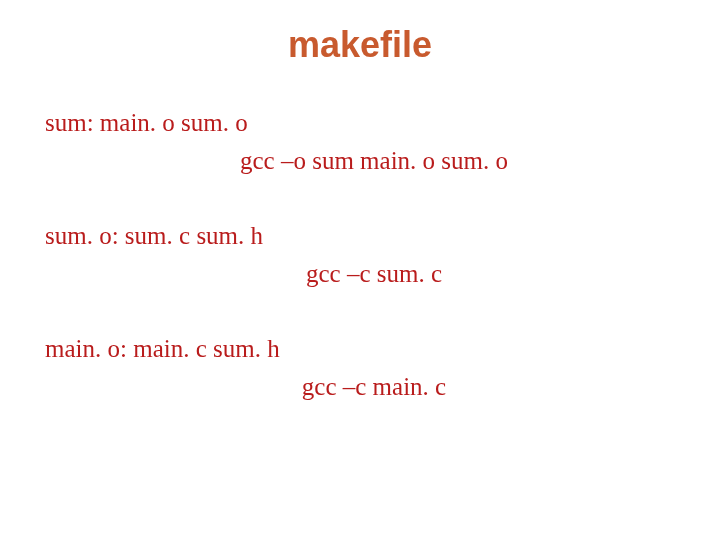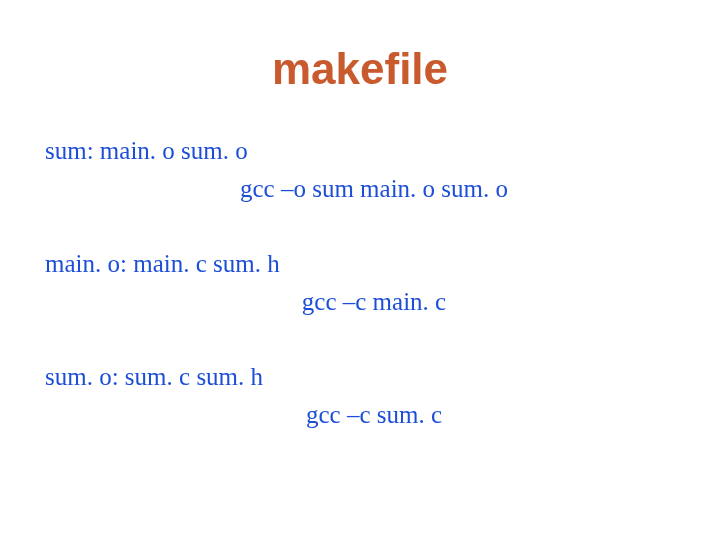--- a/index.html
+++ b/index.html
@@ -15,29 +15,29 @@
       overflow: hidden;
     }
     .slide {
       width: 100%;
       height: 100%;
       padding: 20px 45px;
     }
     .title {
       text-align: center;
       font-family: 'Comic Sans MS', cursive, sans-serif;
-      font-size: 44px;
+      font-size: 36px;
       color: #c85a2e;
       font-weight: bold;
       margin-bottom: 38px;
-      margin-top: 24px;
+      margin-top: 4px;
     }
     .content {
       font-size: 25px;
-      color: #1d4ed8;
+      color: #b91c1c;
       line-height: 1.5;
     }
     .rule-block {
       margin-bottom: 38px;
     }
     .rule-command {
       padding-left: 28px;
       text-align: center;
     }
   </style>
@@ -45,21 +45,21 @@
 <body>
 
 <div class="slide">
   <h1 class="title">makefile</h1>
   <div class="content">
     <div class="rule-block">
       <div>sum: main. o sum. o</div>
       <div class="rule-command">gcc –o sum main. o sum. o</div>
     </div>
     <div class="rule-block">
+      <div>sum. o: sum. c sum. h</div>
+      <div class="rule-command">gcc –c sum. c</div>
+    </div>
+    <div class="rule-block">
       <div>main. o: main. c sum. h</div>
       <div class="rule-command">gcc –c main. c</div>
-    </div>
-    <div class="rule-block">
-      <div>sum. o: sum. c sum. h</div>
-      <div class="rule-command">gcc –c sum. c</div>
     </div>
   </div>
 </div>
 
 </body></html>

